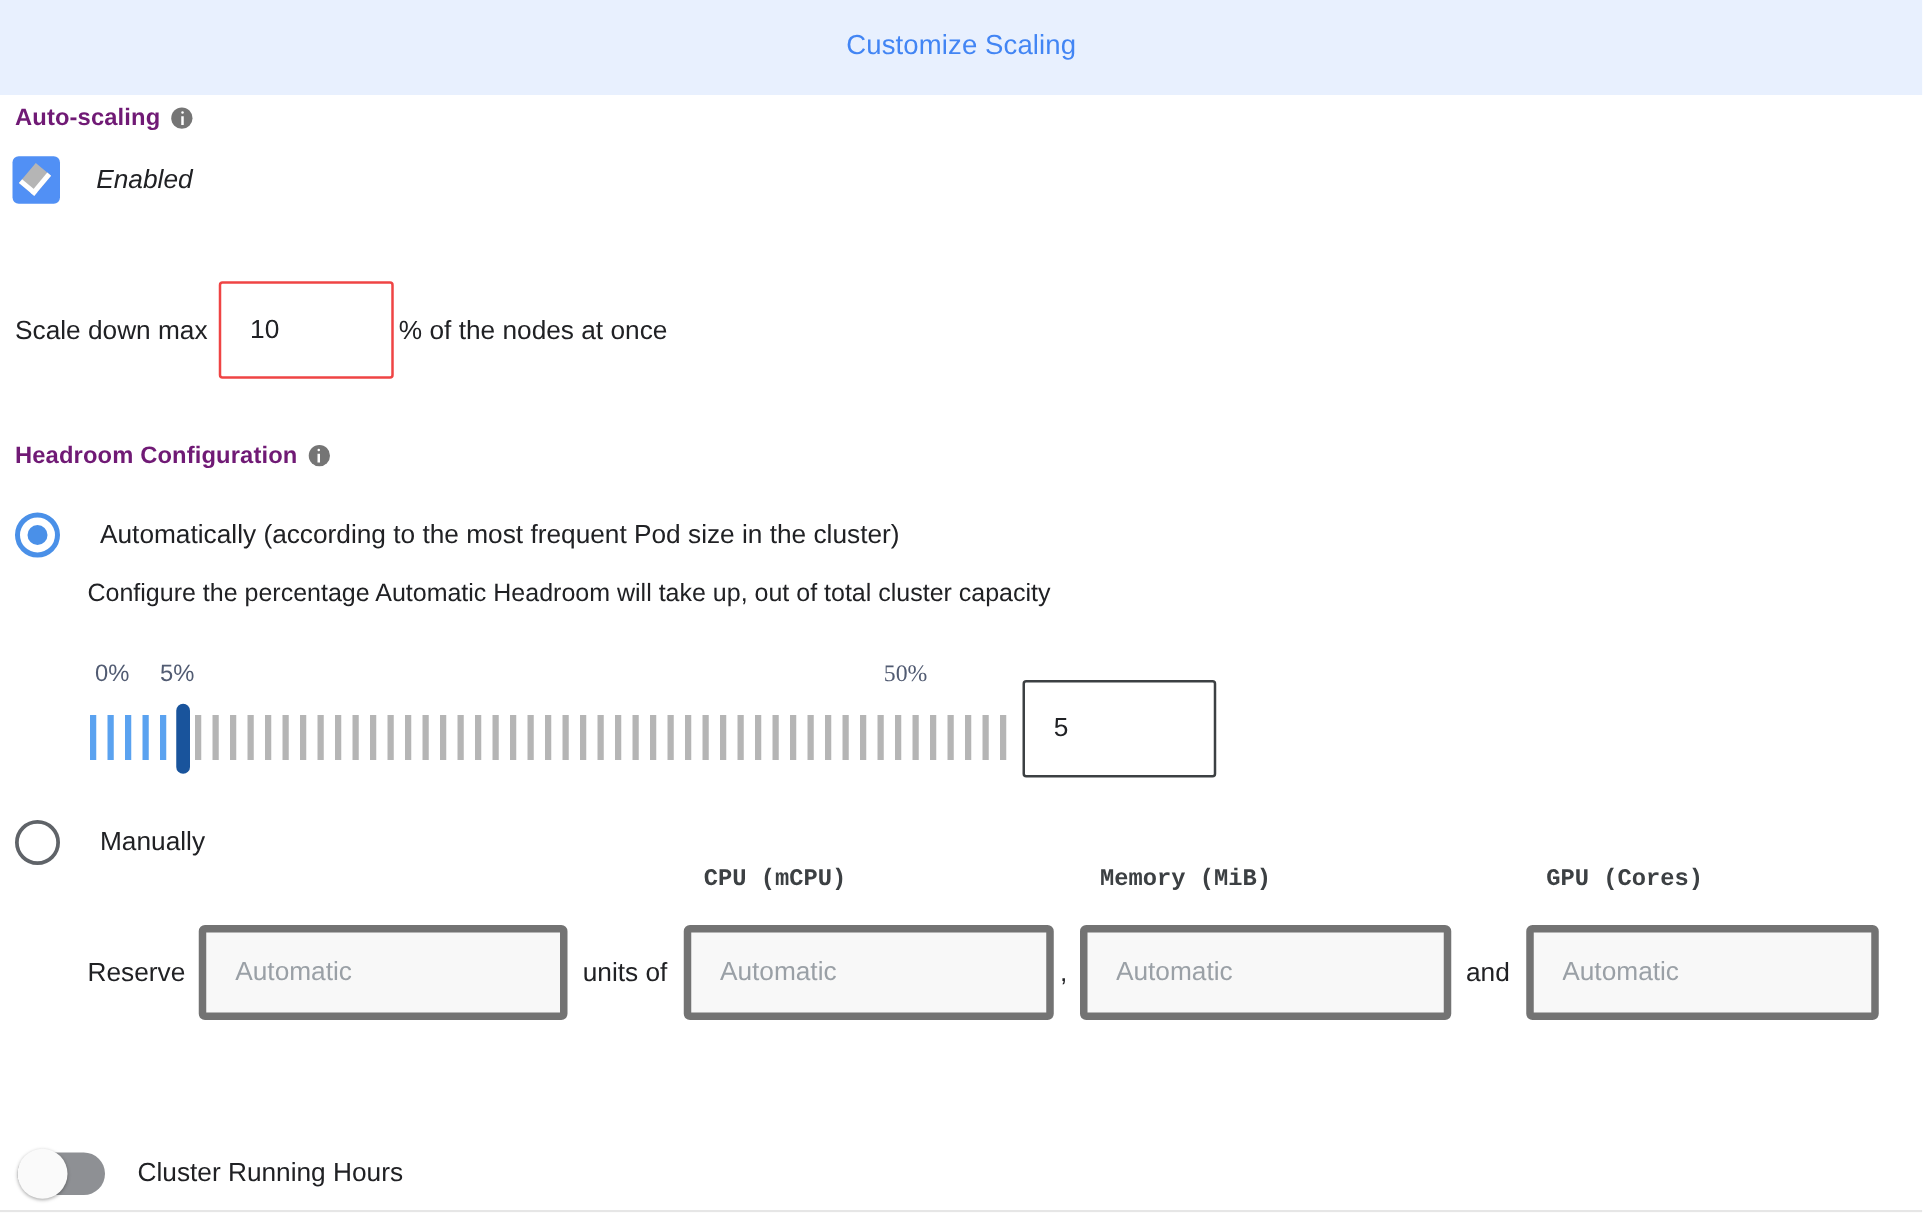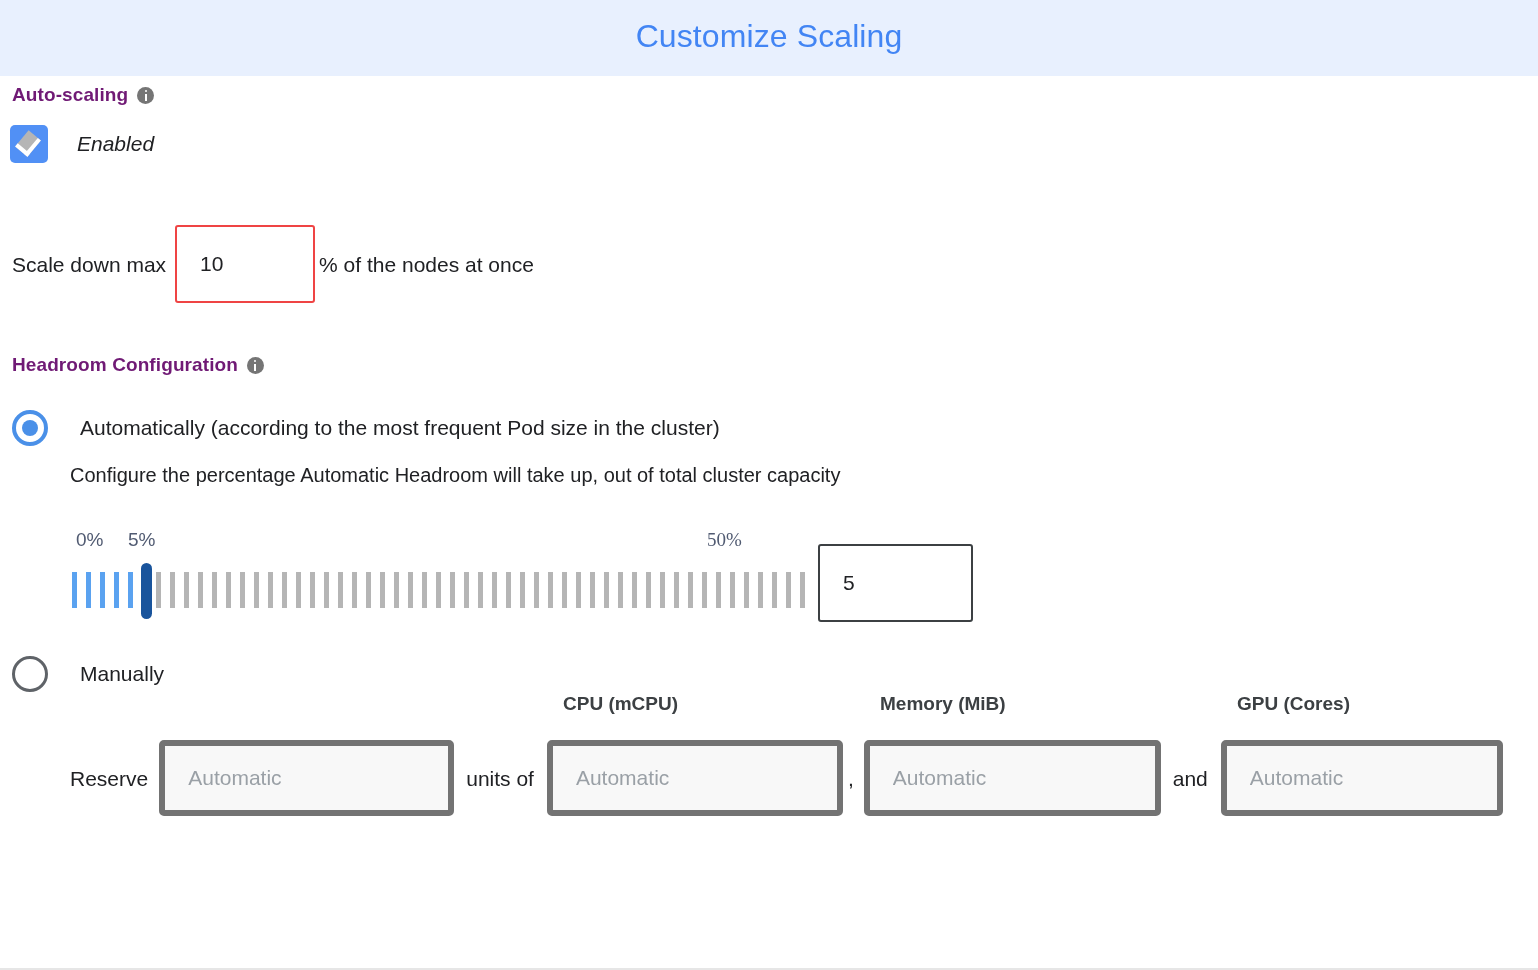--- a/index.html
+++ b/index.html
@@ -23,21 +23,21 @@
     position: absolute;
     left: 0; top: 0;
     width: 1538px; height: 76px;
     background: #e8f0fe;
     display: flex;
     align-items: center;
     justify-content: center;
   }
   .header-title {
     color: #4285f4;
-    font-size: 32px;
+    font-size: 22px;
     font-weight: 400;
     letter-spacing: 0.1px;
     line-height: 1;
     margin-top: -4px;
   }
 
   
   .section-label {
     color: #701a75;
     font-size: 19px;
@@ -259,20 +259,21 @@
     width: 1538px;
     height: 140px;
   }
   .field-header {
     position: absolute;
     top: 0;
     font-size: 19px;
     color: #3c4043;
     font-weight: bold;
     line-height: 1;
+    font-family: Liberation Mono, monospace;
   }
   .reserve-inline {
     position: absolute;
     left: 70px; top: 46px;
     display: flex;
     align-items: center;
   }
   .inline-text {
     font-size: 21px;
     color: #202124;
@@ -447,16 +448,22 @@
       <input class="field-filled w-reserve" type="text" placeholder="Automatic" style="">
       <span class="inline-text" style="margin-left:12px;">units of</span>
       <input class="field-filled w-cpu" type="text" placeholder="Automatic" style="">
       <span class="inline-text sep-comma">,</span>
       <input class="field-filled w-mem" type="text" placeholder="Automatic" style="">
       <span class="inline-text sep-and">and</span>
       <input class="field-filled w-gpu" type="text" placeholder="Automatic" style="">
     </div>
   </div>
 
+  <div class="toggle-row">
+    <div class="toggle">
+      <div class="knob"></div>
+    </div>
+    <span class="toggle-text">Cluster Running Hours</span>
+  </div>
 
   <div class="bottom-rule"></div>
 
 </div>
 
 </body></html>

